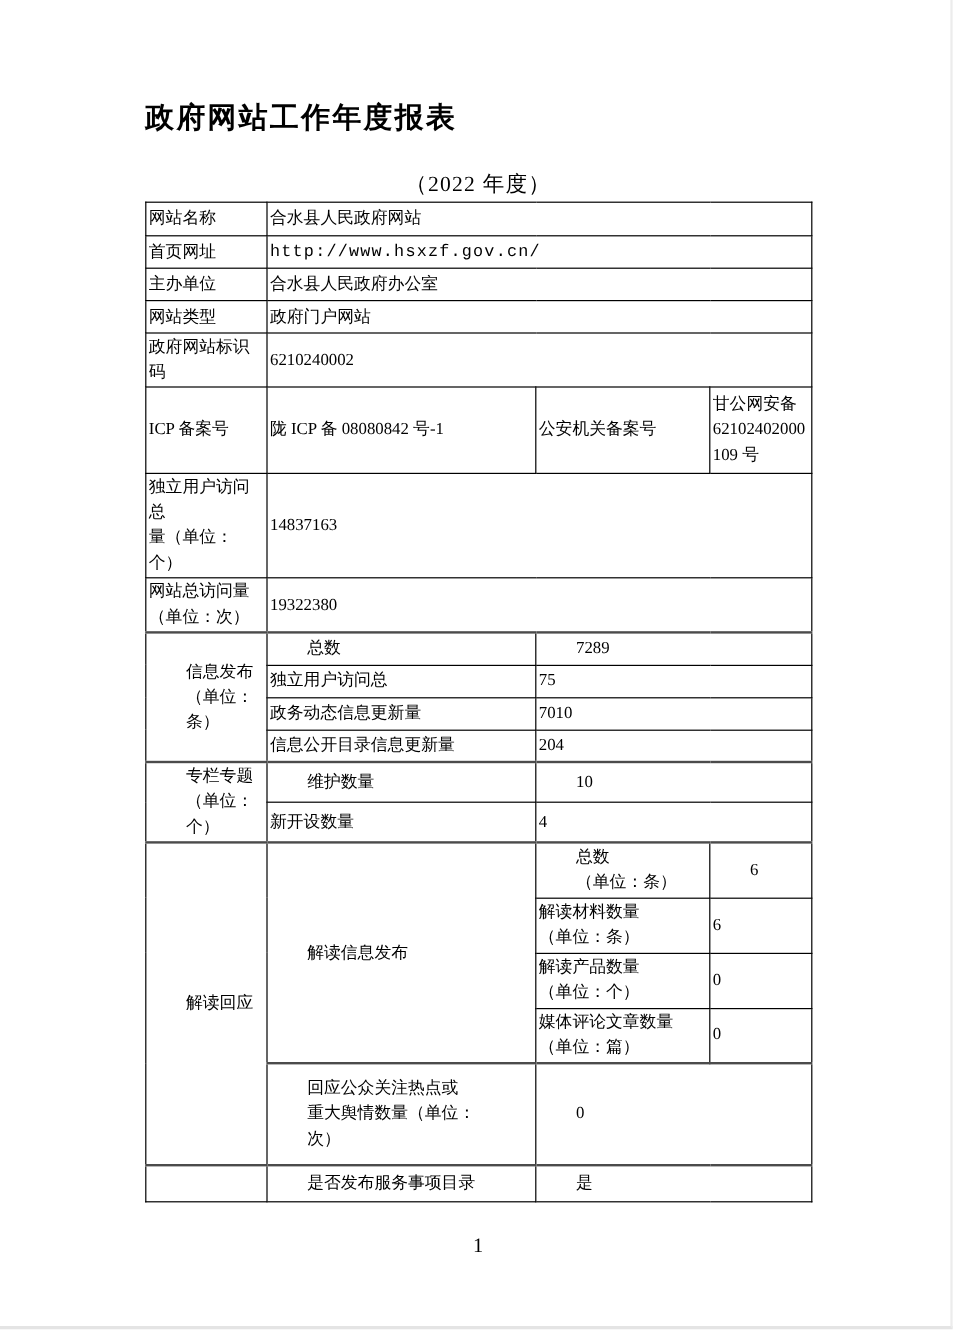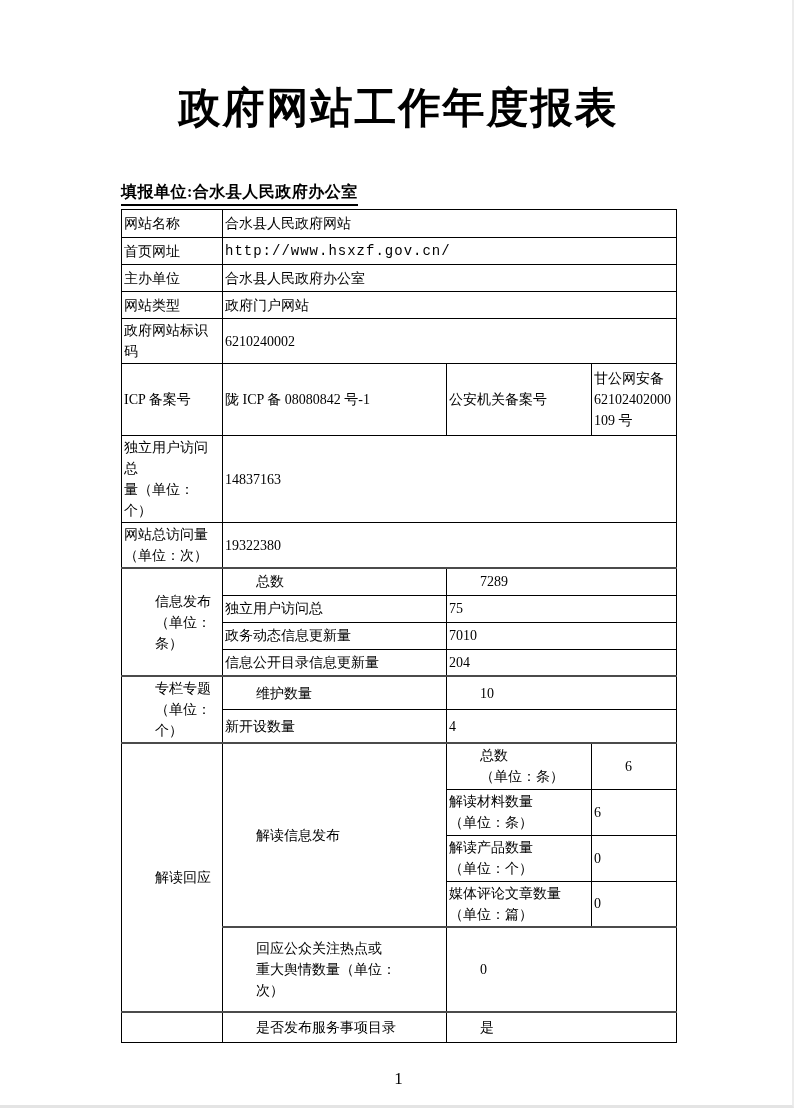--- a/index.html
+++ b/index.html
@@ -15,22 +15,21 @@
     overflow: hidden;
     border-right: 2px solid #ececec;
     border-bottom: 3px solid #e4e4e4;
   }
   .content {
     width: 555px;
     margin-left: 121px;
   }
   .doc-title {
     padding-top: 86px;
-    text-align: center;
-    font-size: 42px;
+    font-size: 24px;
     font-weight: bold;
     letter-spacing: 2px;
     line-height: 1.05;
     font-family: "Liberation Sans", "DejaVu Sans", sans-serif;
   }
   .doc-subtitle {
     margin-top: 30px;
     text-align: center;
     font-size: 18px;
     letter-spacing: 1px;
@@ -77,24 +76,22 @@
     font-size: 17px;
   }
 </style>
 </head>
 <body>
 
 <div class="page">
   <div class="content">
 
     <div class="doc-title">政府网站工作年度报表</div>
-
-    <div class="reporting-unit-wrap">
-      <span class="reporting-unit">填报单位:合水县人民政府办公室</span>
-    </div>
+    <div class="doc-subtitle">（2022 年度）</div>
+
 
     <table class="report">
       <colgroup>
         <col style="width:101px">
           <col style="width:224px">
           <col style="width:145px">
           <col style="width:85px">
       </colgroup>
       <tbody>
         <tr class="h28">

